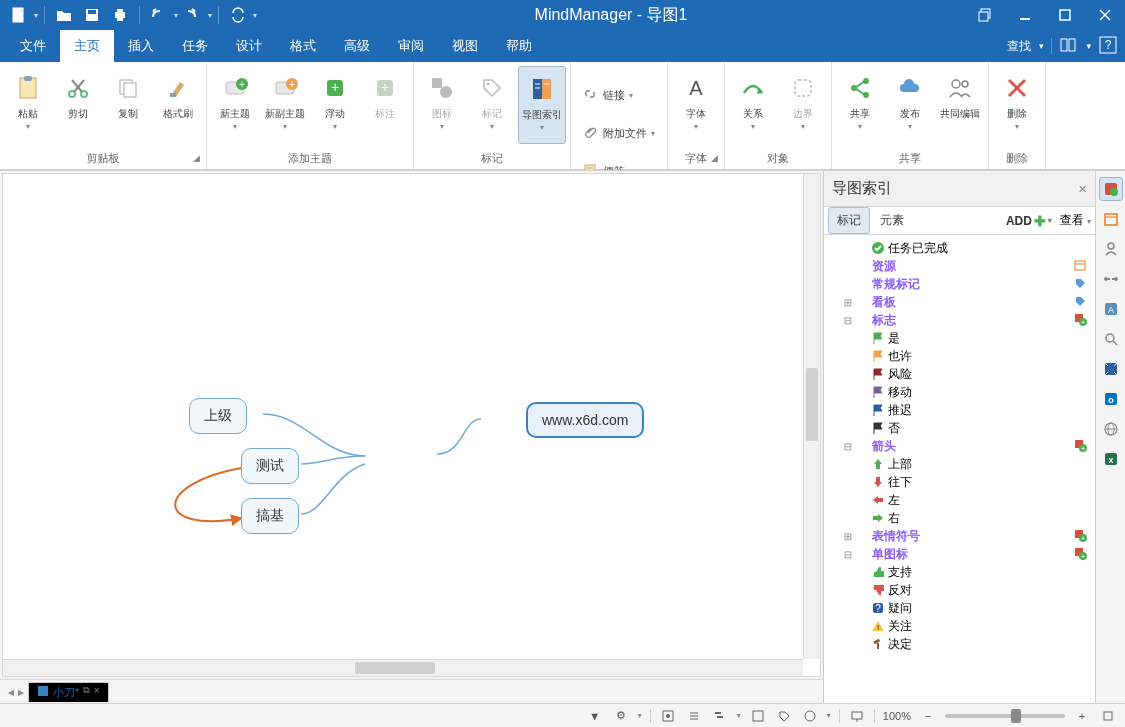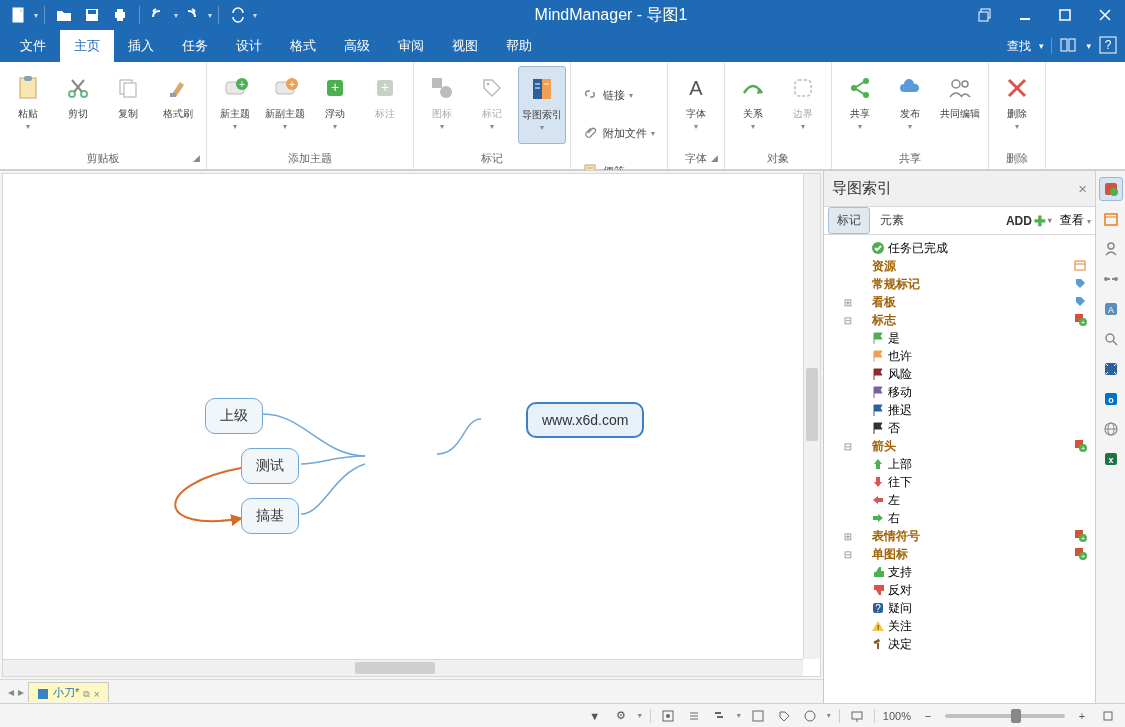--- a/index.html
+++ b/index.html
@@ -48,38 +48,38 @@
 .scroll-thumb-h { position: absolute; top: 2px; bottom: 2px; background: #cfcfcf; border-radius: 2px; }
 
 
 .mm-node { position: absolute; border: 1px solid #6fa8d8; border-radius: 10px; background: #f0f6fa; padding: 8px 14px; font-size: 14px; color: #333; }
 .mm-node.sel { border: 2px solid #3b82c4; background: #e8f1f9; }
 .mm-node.central { border-width: 2px; border-radius: 6px; font-size: 17px; padding: 10px 18px; background: #f3f8fc; }
 .mm-link-path { position: absolute; pointer-events: none; }
 
 
 .doc-tabs { height: 24px; background: #f4f4f4; border-top: 1px solid #d8d8d8; display: flex; align-items: center; padding-left: 8px; gap: 4px; }
-.doc-tabs .dtab { background: #fef9c3; border: 1px solid #c8c8c8; border-bottom: none; padding: 2px 8px; font-size: 11px; color: #1f6ab5; display: flex; align-items: flex-end; gap: 4px; }
+.doc-tabs .dtab { background: #000000; border: 1px solid #c8c8c8; border-bottom: none; padding: 2px 8px; font-size: 11px; color: #1f6ab5; display: flex; align-items: flex-start; gap: 4px; }
 
 
 .index-panel { width: 272px; background: #fff; border-left: 1px solid #c8c8c8; display: flex; flex-direction: column; }
 .index-panel .ip-header { height: 36px; background: #f0f0f0; border-bottom: 1px solid #d8d8d8; display: flex; align-items: center; padding: 0 8px; font-size: 15px; color: #333; }
 .index-panel .ip-header .close { margin-left: auto; color: #888; cursor: pointer; }
 .index-panel .ip-tabs { height: 28px; display: flex; align-items: center; border-bottom: 1px solid #d8d8d8; padding: 0 4px; gap: 2px; }
 .index-panel .ip-tabs .iptab { padding: 4px 8px; font-size: 12px; color: #444; cursor: pointer; }
 .index-panel .ip-tabs .iptab.active { background: #e0e8f0; border: 1px solid #a8c0d8; border-radius: 3px; }
 .index-panel .ip-tabs .ipright { margin-left: auto; display: flex; align-items: center; gap: 8px; font-size: 12px; }
 .index-panel .ip-tabs .addbtn { font-weight: bold; color: #333; display: flex; align-items: center; gap: 2px; }
 .index-panel .ip-tree { flex: 1; overflow-y: auto; padding: 4px 2px; }
 .tree-row { display: flex; align-items: center; height: 18px; font-size: 12px; padding-right: 4px; }
 .tree-row .indent { width: 16px; }
 .tree-row .expander { width: 12px; text-align: center; color: #888; cursor: pointer; font-size: 10px; }
 .tree-row .ticon { width: 16px; display: flex; align-items: center; justify-content: center; }
 .tree-row .tlabel { flex: 1; padding-left: 2px; }
-.tree-row .tlabel.group { color: #a16207; font-weight: bold; }
+.tree-row .tlabel.group { color: #8b5cf6; font-weight: bold; }
 .tree-row .ttag { width: 16px; }
 
 
 .right-iconbar { width: 30px; background: #f4f4f4; border-left: 1px solid #d0d0d0; display: flex; flex-direction: column; align-items: center; padding-top: 6px; gap: 6px; }
 .right-iconbar .sbtn { width: 24px; height: 24px; display: flex; align-items: center; justify-content: center; cursor: pointer; border-radius: 3px; }
 .right-iconbar .sbtn.active { background: #d6e4f2; border: 1px solid #9bb8d3; }
 
 
 .statusbar { height: 24px; background: #f4f4f4; border-top: 1px solid #d0d0d0; display: flex; align-items: center; padding: 0 8px; gap: 8px; font-size: 11px; color: #555; }
 .statusbar .spacer { flex: 1; }
@@ -454,21 +454,21 @@
         <path d="M362 282 C 330 282 320 290 298 290" stroke="#6fa8d8" stroke-width="1.5" fill="none"></path>
         <path d="M362 290 C 330 300 320 340 298 340" stroke="#6fa8d8" stroke-width="1.5" fill="none"></path>
         <path d="M434 280 C 460 280 460 245 478 245" stroke="#6fa8d8" stroke-width="1.5" fill="none"></path>
         <path d="M238 294 C 150 310 150 360 240 344" stroke="#d96b2a" stroke-width="2" fill="none" marker-end="url(#arr)"></path>
         <defs>
             <marker id="arr" markerWidth="8" markerHeight="8" refX="6" refY="3" orient="auto">
               <path d="M0 0 L6 3 L0 6 Z" fill="#d96b2a"></path>
             </marker>
           </defs>
       </svg>
-      <div class="mm-node" style="left:202px;top:224px;">上级</div>
+      <div class="mm-node" style="left:186px;top:224px;">上级</div>
       <div class="mm-node" style="left:238px;top:274px;">测试</div>
       <div class="mm-node" style="left:238px;top:324px;">搞基</div>
       <div class="mm-node sel" style="left:478px;top:228px;margin-left:45px;">www.x6d.com</div>
 
       <div class="canvas-scroll-v">
           <div class="scroll-thumb-v" style="top:40%;height:15%;"></div>
         </div>
       <div class="canvas-scroll-h">
           <div class="scroll-thumb-h" style="left:44%;width:10%;"></div>
         </div>

